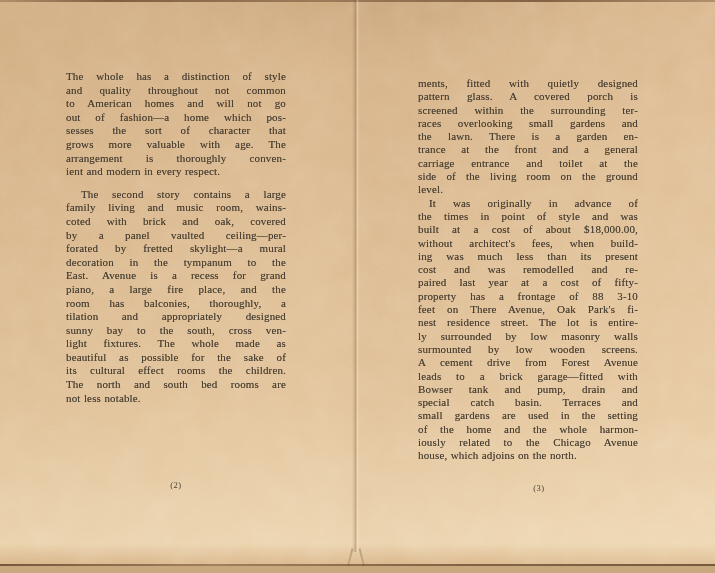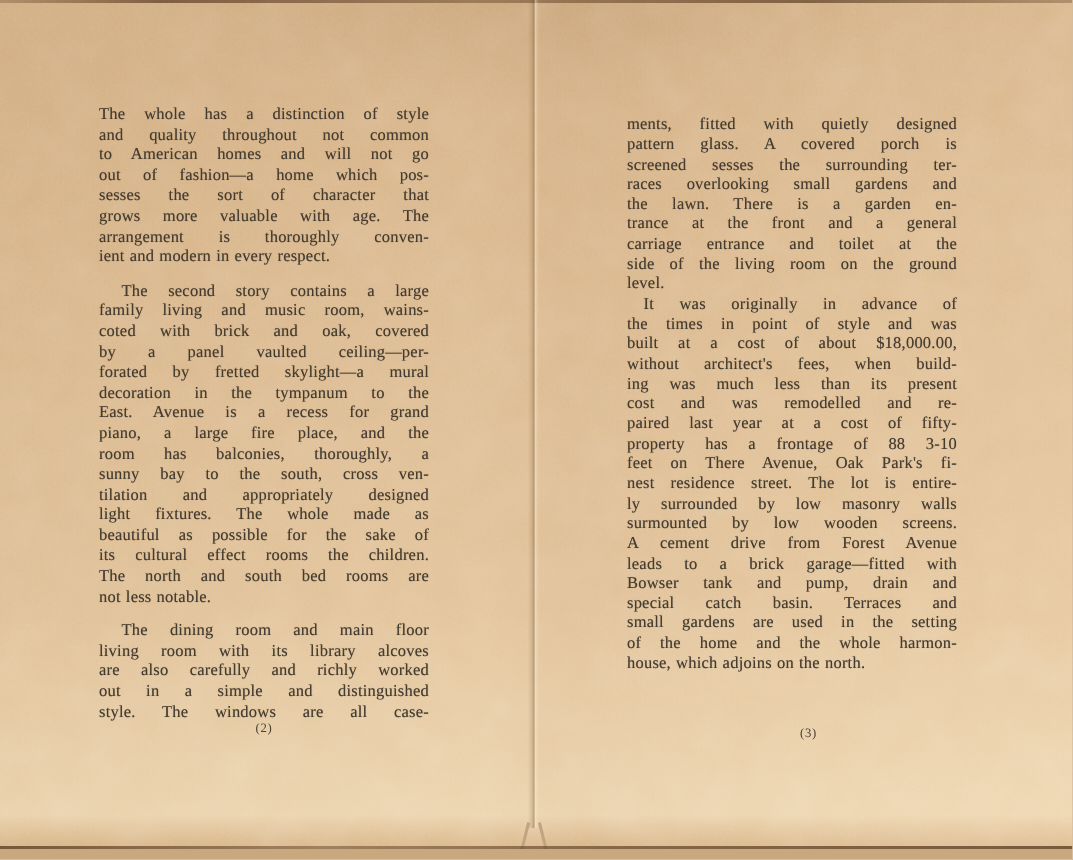--- a/index.html
+++ b/index.html
@@ -132,43 +132,36 @@
       <div class="para indent">
         <div class="line">The second story contains a large</div>
         <div class="line">family living and music room, wains-</div>
         <div class="line">coted with brick and oak, covered</div>
         <div class="line">by a panel vaulted ceiling—per-</div>
         <div class="line">forated by fretted skylight—a mural</div>
         <div class="line">decoration in the tympanum to the</div>
         <div class="line">East. Avenue is a recess for grand</div>
         <div class="line">piano, a large fire place, and the</div>
         <div class="line">room has balconies, thoroughly, a</div>
+        <div class="line">tilation and appropriately designed</div>
         <div class="line">sunny bay to the south, cross ven-</div>
-        <div class="line">tilation and appropriately designed</div>
         <div class="line">light fixtures. The whole made as</div>
         <div class="line">beautiful as possible for the sake of</div>
         <div class="line">its cultural effect rooms the children.</div>
         <div class="line">The north and south bed rooms are</div>
         <div class="line last">not less notable.</div>
-      </div>
-      <div class="para indent justify-last">
-        <div class="line">The dining room and main floor</div>
-        <div class="line">living room with its library alcoves</div>
-        <div class="line">are also carefully and richly worked</div>
-        <div class="line">out in a simple and distinguished</div>
-        <div class="line last">style. The windows are all case-</div>
       </div>
     </div>
   <div class="page-num left">(2)</div>
 
   <div class="text-col right" id="right-col">
       <div class="para">
         <div class="line">ments, fitted with quietly designed</div>
         <div class="line">pattern glass. A covered porch is</div>
-        <div class="line">screened sesses the surrounding ter-</div>
+        <div class="line">screened within the surrounding ter-</div>
         <div class="line">races overlooking small gardens and</div>
         <div class="line">the lawn. There is a garden en-</div>
         <div class="line">trance at the front and a general</div>
         <div class="line">carriage entrance and toilet at the</div>
         <div class="line">side of the living room on the ground</div>
         <div class="line last">level.</div>
       </div>
       <div class="para indent">
         <div class="line">It was originally in advance of</div>
         <div class="line">the times in point of style and was</div>
@@ -181,18 +174,19 @@
         <div class="line">feet on There Avenue, Oak Park's fi-</div>
         <div class="line">nest residence street. The lot is entire-</div>
         <div class="line">ly surrounded by low masonry walls</div>
         <div class="line">surmounted by low wooden screens.</div>
         <div class="line">A cement drive from Forest Avenue</div>
         <div class="line">leads to a brick garage—fitted with</div>
         <div class="line">Bowser tank and pump, drain and</div>
         <div class="line">special catch basin. Terraces and</div>
         <div class="line">small gardens are used in the setting</div>
         <div class="line">of the home and the whole harmon-</div>
+        <div class="line">iously related to the Chicago Avenue</div>
         <div class="line last">house, which adjoins on the north.</div>
       </div>
     </div>
   <div class="page-num right">(3)</div>
 
 </div>
 
 </body></html>

